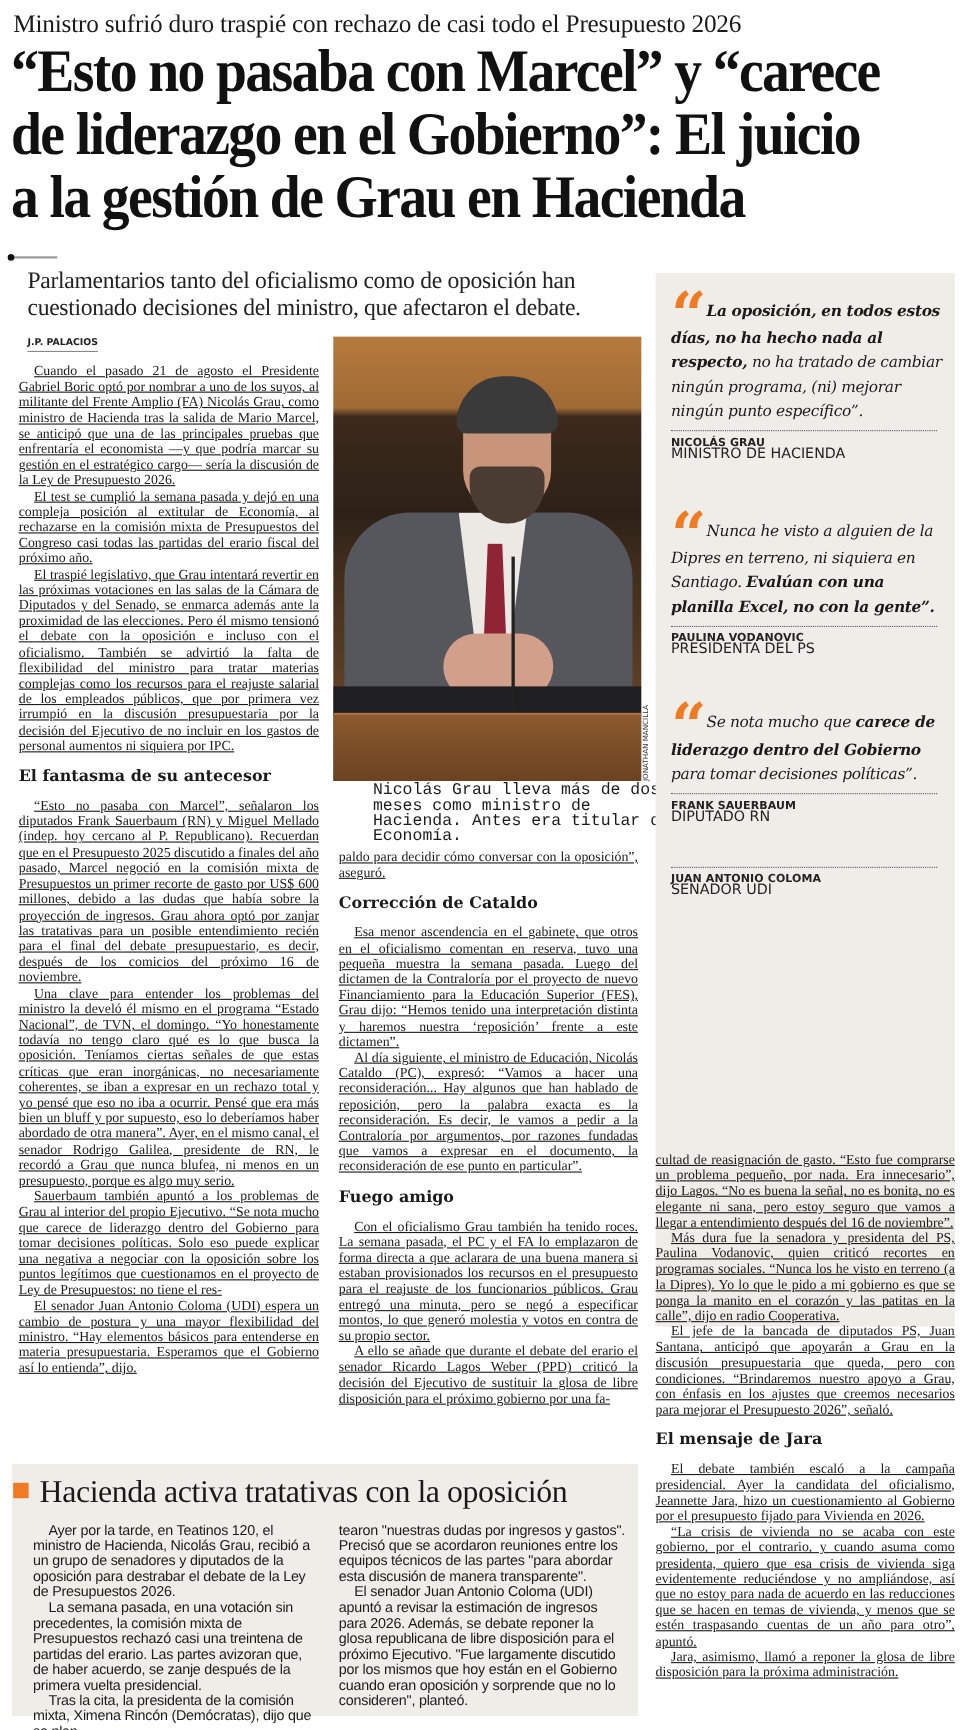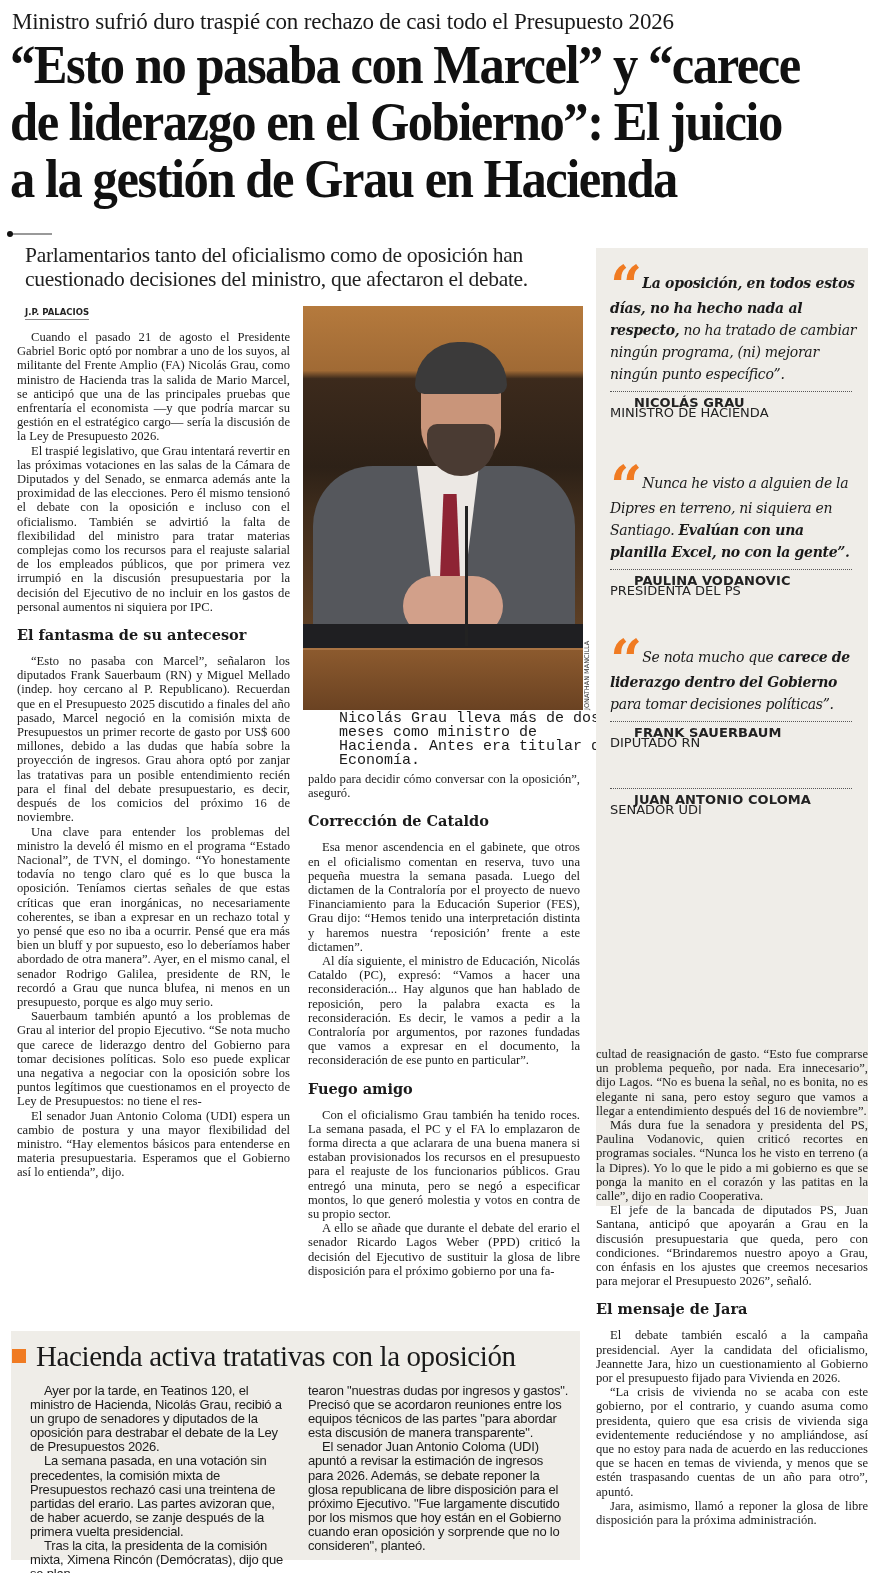--- a/index.html
+++ b/index.html
@@ -23,21 +23,21 @@
     font-family: "Liberation Serif", serif; font-size: 21.5px; line-height: 24px; color: #222;
     letter-spacing: -0.3px;
   }
   .byline {
     position: absolute; left: 25px; top: 307px;
     font-family: "DejaVu Sans", sans-serif; font-size: 8.5px; font-weight: bold; color: #222;
     border-bottom: 1px solid #888; padding-bottom: 2px;
   }
 
   .col { position: absolute; font-family: "Liberation Serif", serif; font-size: 12.6px; line-height: 14.2px; color: #1b1b1b; text-align: justify; hyphens: manual; }
-  .col p { text-indent: 14px; }
+  .col p { text-indent: 14px; text-decoration: underline; }
   .col h3 { font-family: "DejaVu Serif", serif; font-size: 14.5px; font-weight: bold; line-height: 18px; margin: 12px 0 10px; text-indent: 0; color: #1b1b1b; }
   .col1 { left: 17px; top: 330px; width: 273px; }
   .col2 { left: 308px; top: 772px; width: 272px; }
   .col3 { left: 596px; top: 1047px; width: 272px; }
 
   .photo {
     position: absolute; left: 303px; top: 306px; width: 280px; height: 404px; overflow: hidden;
     background: linear-gradient(#b57a3d 0%, #a06a35 16%, #3c2a1c 18%, #2d2117 40%, #3e2c1c 50%, #6e4a2a 95%);
   }
   .photo .wood-bottom { position: absolute; left: 0; bottom: 0; width: 100%; height: 62px; background: linear-gradient(#8c5a2e, #6a4222); border-top: 2px solid #a87344; }
@@ -65,21 +65,21 @@
   .quote .qtext {
     font-family: "DejaVu Serif", serif; font-style: italic; font-size: 14px; line-height: 22px; color: #1a1a1a;
     letter-spacing: -0.3px;
   }
   .quote .qtext b { font-weight: bold; }
   .quote .qmark {
     font-family: "DejaVu Serif", serif; font-weight: bold; font-style: normal; color: #f07b22;
     font-size: 56px; line-height: 22px; vertical-align: -18px; letter-spacing: -6px; margin-right: 6px; display: inline-block; height: 22px;
   }
   .quote .qrule { border-top: 1.5px dotted #555; margin: 6px 0 6px; width: 242px; }
-  .quote .qname { font-family: "DejaVu Sans", sans-serif; font-weight: bold; font-size: 13px; line-height: 10px; color: #222; letter-spacing: 0.1px; margin-left: 24px; }
+  .quote .qname { font-family: "DejaVu Sans", sans-serif; font-weight: bold; font-size: 10px; line-height: 10px; color: #222; letter-spacing: 0.1px; }
   .quote .qrole { font-family: "DejaVu Sans", sans-serif; font-size: 13px; line-height: 9px; color: #222; }
 
   .sidebar-box { position: absolute; left: 11px; top: 1331px; width: 569px; height: 229px; background: #efede8; }
   .sidebar-title {
     position: absolute; left: 12px; top: 1339px; width: 565px;
     font-family: "Liberation Serif", serif; font-size: 29px; line-height: 34px; color: #1a1a1a; letter-spacing: -0.4px; white-space: nowrap;
   }
   .sidebar-square { display: inline-block; width: 14px; height: 14px; background: #f07b22; margin: 0 10px 0 0; vertical-align: 3px; }
   .sb-col { position: absolute; top: 1384px; width: 262px; font-family: "Liberation Sans", sans-serif; font-size: 13px; line-height: 14.1px; color: #1b1b1b; letter-spacing: -0.2px; }
   .sb-col p { text-indent: 14px; }
@@ -92,20 +92,21 @@
 <div class="kicker">Ministro sufrió duro traspié con rechazo de casi todo el Presupuesto 2026</div>
 <h1 class="headline">“Esto no pasaba con Marcel” y “carece de liderazgo en el Gobierno”: El juicio a la gestión de Grau en Hacienda</h1>
 
 <div class="lead-rule"></div>
 <div class="lead-dot"></div>
 <div class="deck">Parlamentarios tanto del oficialismo como de oposición han cuestionado decisiones del ministro, que afectaron el debate.</div>
 <div class="byline">J.P. PALACIOS</div>
 
 <div class="col col1">
   <p>Cuando el pasado 21 de agosto el Presidente Gabriel Boric optó por nombrar a uno de los suyos, al militante del Frente Amplio (FA) Nicolás Grau, como ministro de Hacienda tras la salida de Mario Marcel, se anticipó que una de las principales pruebas que enfrentaría el economista —y que podría marcar su gestión en el estratégico cargo— sería la discusión de la Ley de Presupuesto 2026.</p>
+  <p>El test se cumplió la semana pasada y dejó en una compleja posición al extitular de Economía, al rechazarse en la comisión mixta de Presupuestos del Congreso casi todas las partidas del erario fiscal del próximo año.</p>
   <p>El traspié legislativo, que Grau intentará revertir en las próximas votaciones en las salas de la Cámara de Diputados y del Senado, se enmarca además ante la proximidad de las elecciones. Pero él mismo tensionó el debate con la oposición e incluso con el oficialismo. También se advirtió la falta de flexibilidad del ministro para tratar materias complejas como los recursos para el reajuste salarial de los empleados públicos, que por primera vez irrumpió en la discusión presupuestaria por la decisión del Ejecutivo de no incluir en los gastos de personal aumentos ni siquiera por IPC.</p>
   <h3>El fantasma de su antecesor</h3>
   <p>“Esto no pasaba con Marcel”, señalaron los diputados Frank Sauerbaum (RN) y Miguel Mellado (indep. hoy cercano al P. Republicano). Recuerdan que en el Presupuesto 2025 discutido a finales del año pasado, Marcel negoció en la comisión mixta de Presupuestos un primer recorte de gasto por US$ 600 millones, debido a las dudas que había sobre la proyección de ingresos. Grau ahora optó por zanjar las tratativas para un posible entendimiento recién para el final del debate presupuestario, es decir, después de los comicios del próximo 16 de noviembre.</p>
   <p>Una clave para entender los problemas del ministro la develó él mismo en el programa “Estado Nacional”, de TVN, el domingo. “Yo honestamente todavía no tengo claro qué es lo que busca la oposición. Teníamos ciertas señales de que estas críticas que eran inorgánicas, no necesariamente coherentes, se iban a expresar en un rechazo total y yo pensé que eso no iba a ocurrir. Pensé que era más bien un bluff y por supuesto, eso lo deberíamos haber abordado de otra manera”. Ayer, en el mismo canal, el senador Rodrigo Galilea, presidente de RN, le recordó a Grau que nunca blufea, ni menos en un presupuesto, porque es algo muy serio.</p>
   <p>Sauerbaum también apuntó a los problemas de Grau al interior del propio Ejecutivo. “Se nota mucho que carece de liderazgo dentro del Gobierno para tomar decisiones políticas. Solo eso puede explicar una negativa a negociar con la oposición sobre los puntos legítimos que cuestionamos en el proyecto de Ley de Presupuestos: no tiene el res-</p>
   <p>El senador Juan Antonio Coloma (UDI) espera un cambio de postura y una mayor flexibilidad del ministro. “Hay elementos básicos para entenderse en materia presupuestaria. Esperamos que el Gobierno así lo entienda”, dijo.</p>
 </div>
 
 <div class="photo" title="Nicolás Grau en la sala del Congreso">
   <div class="suit"></div>

